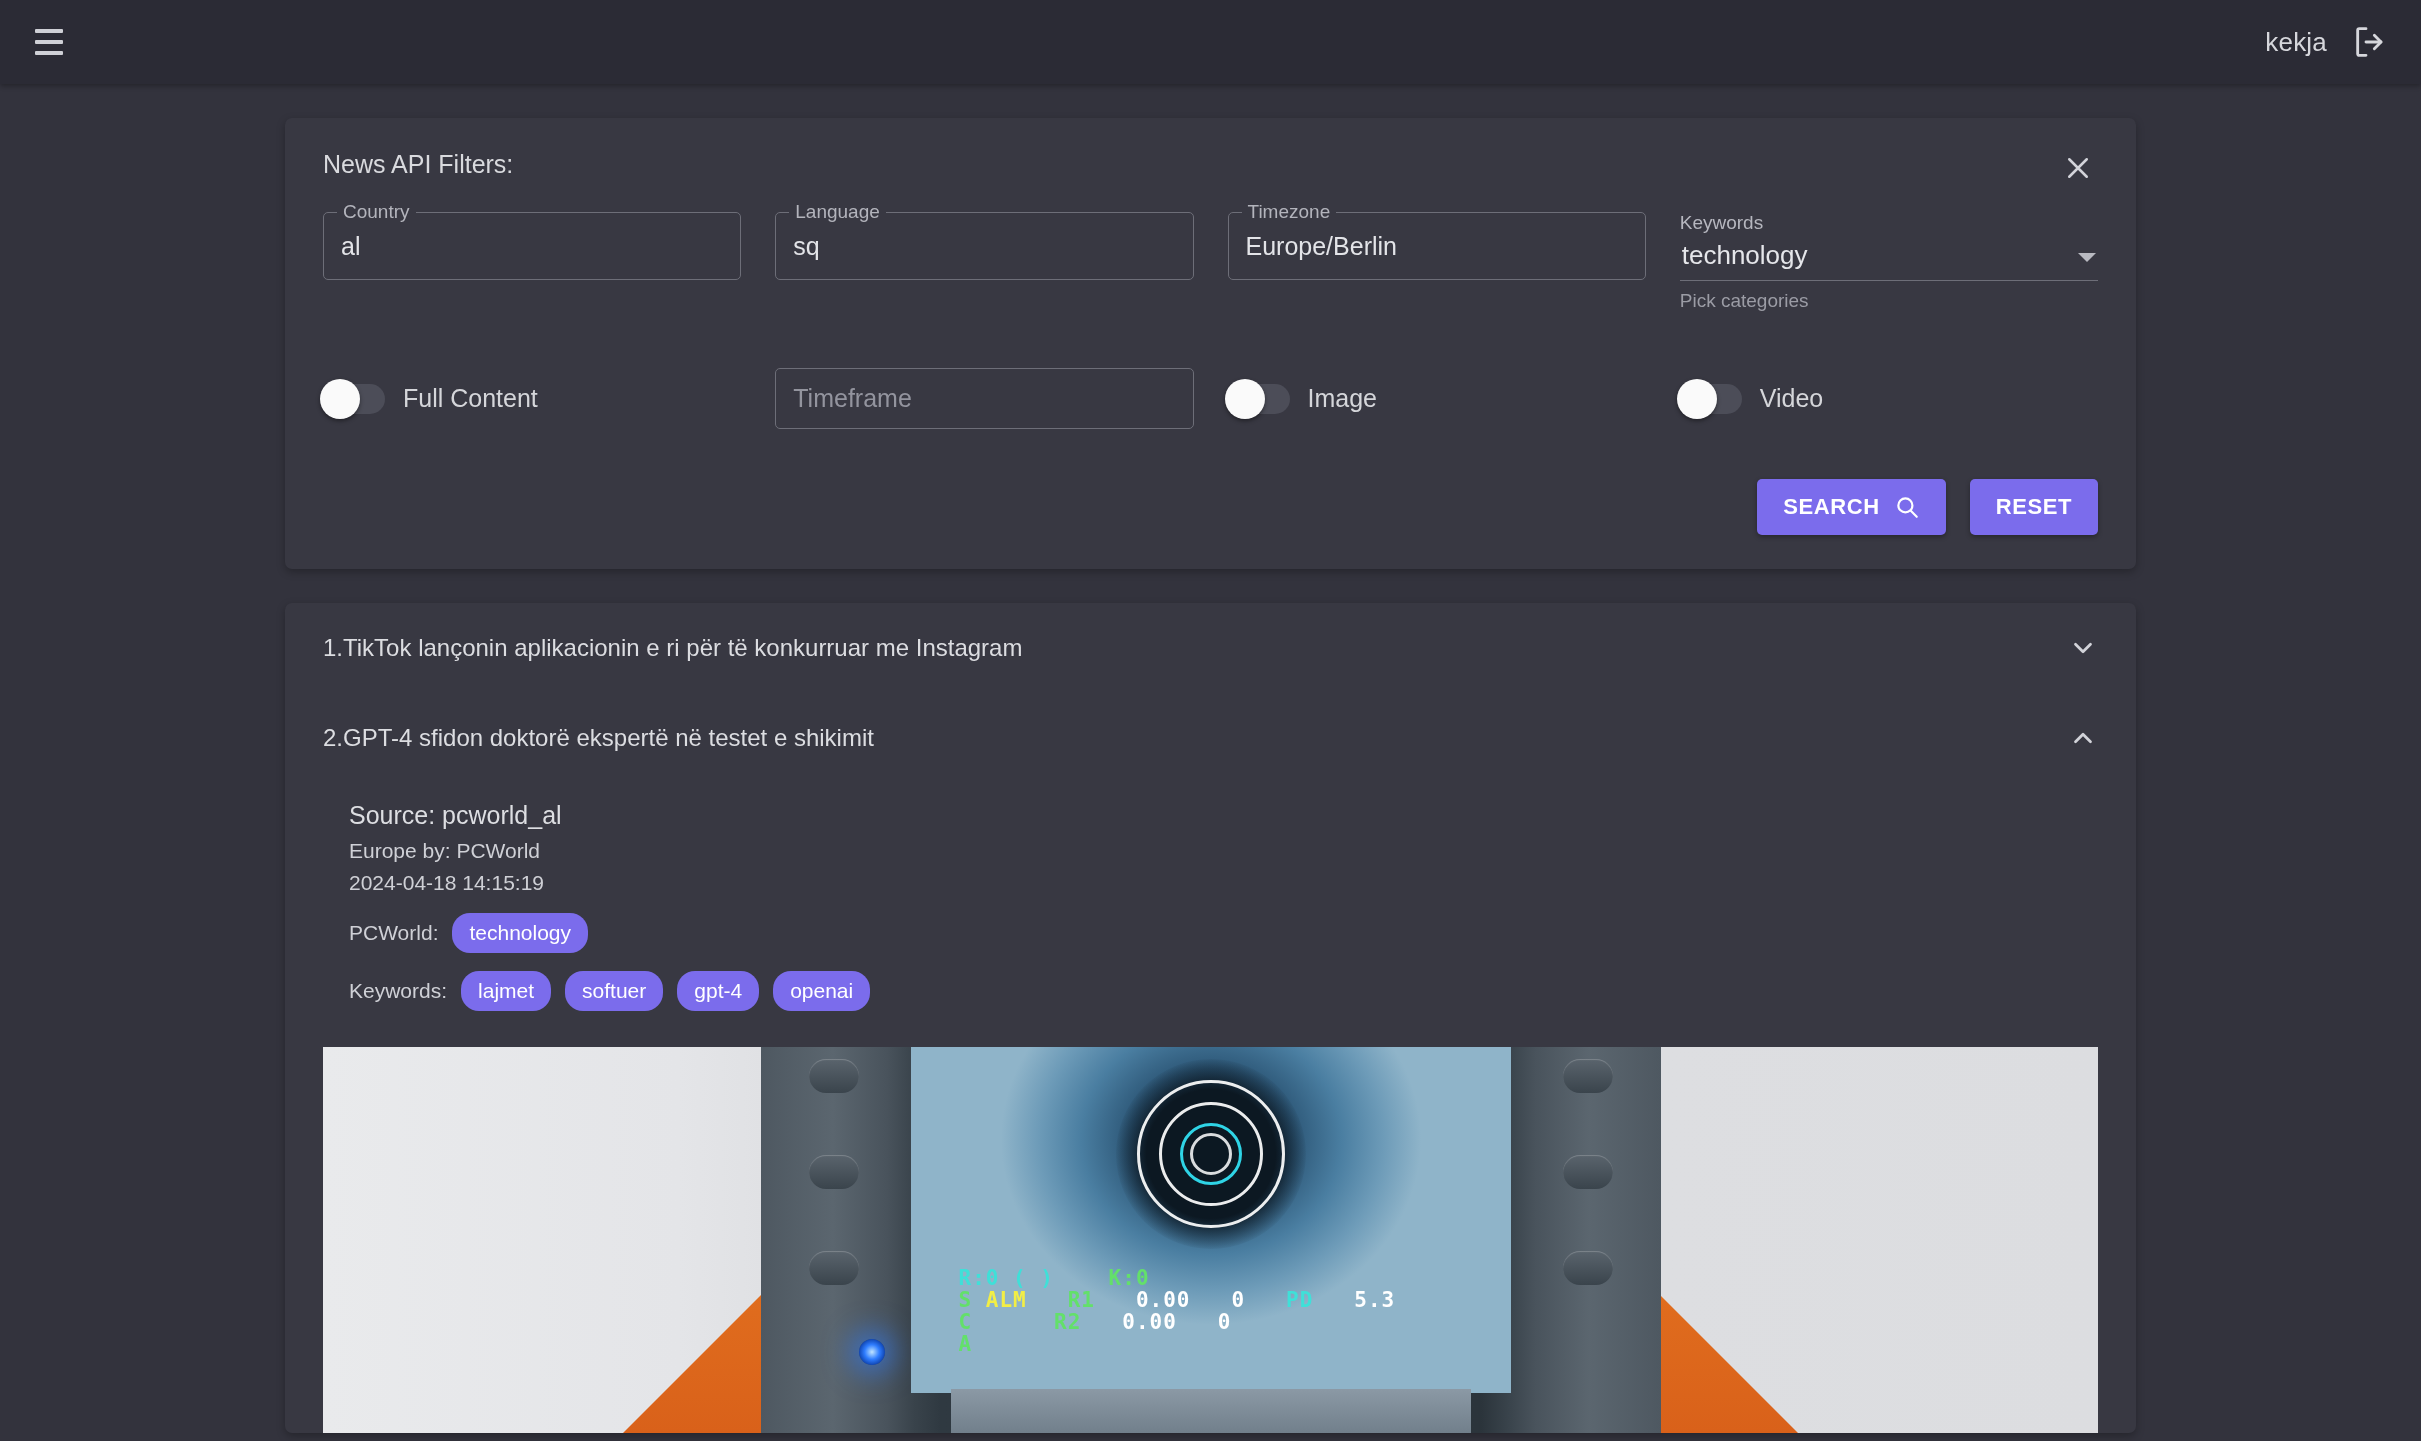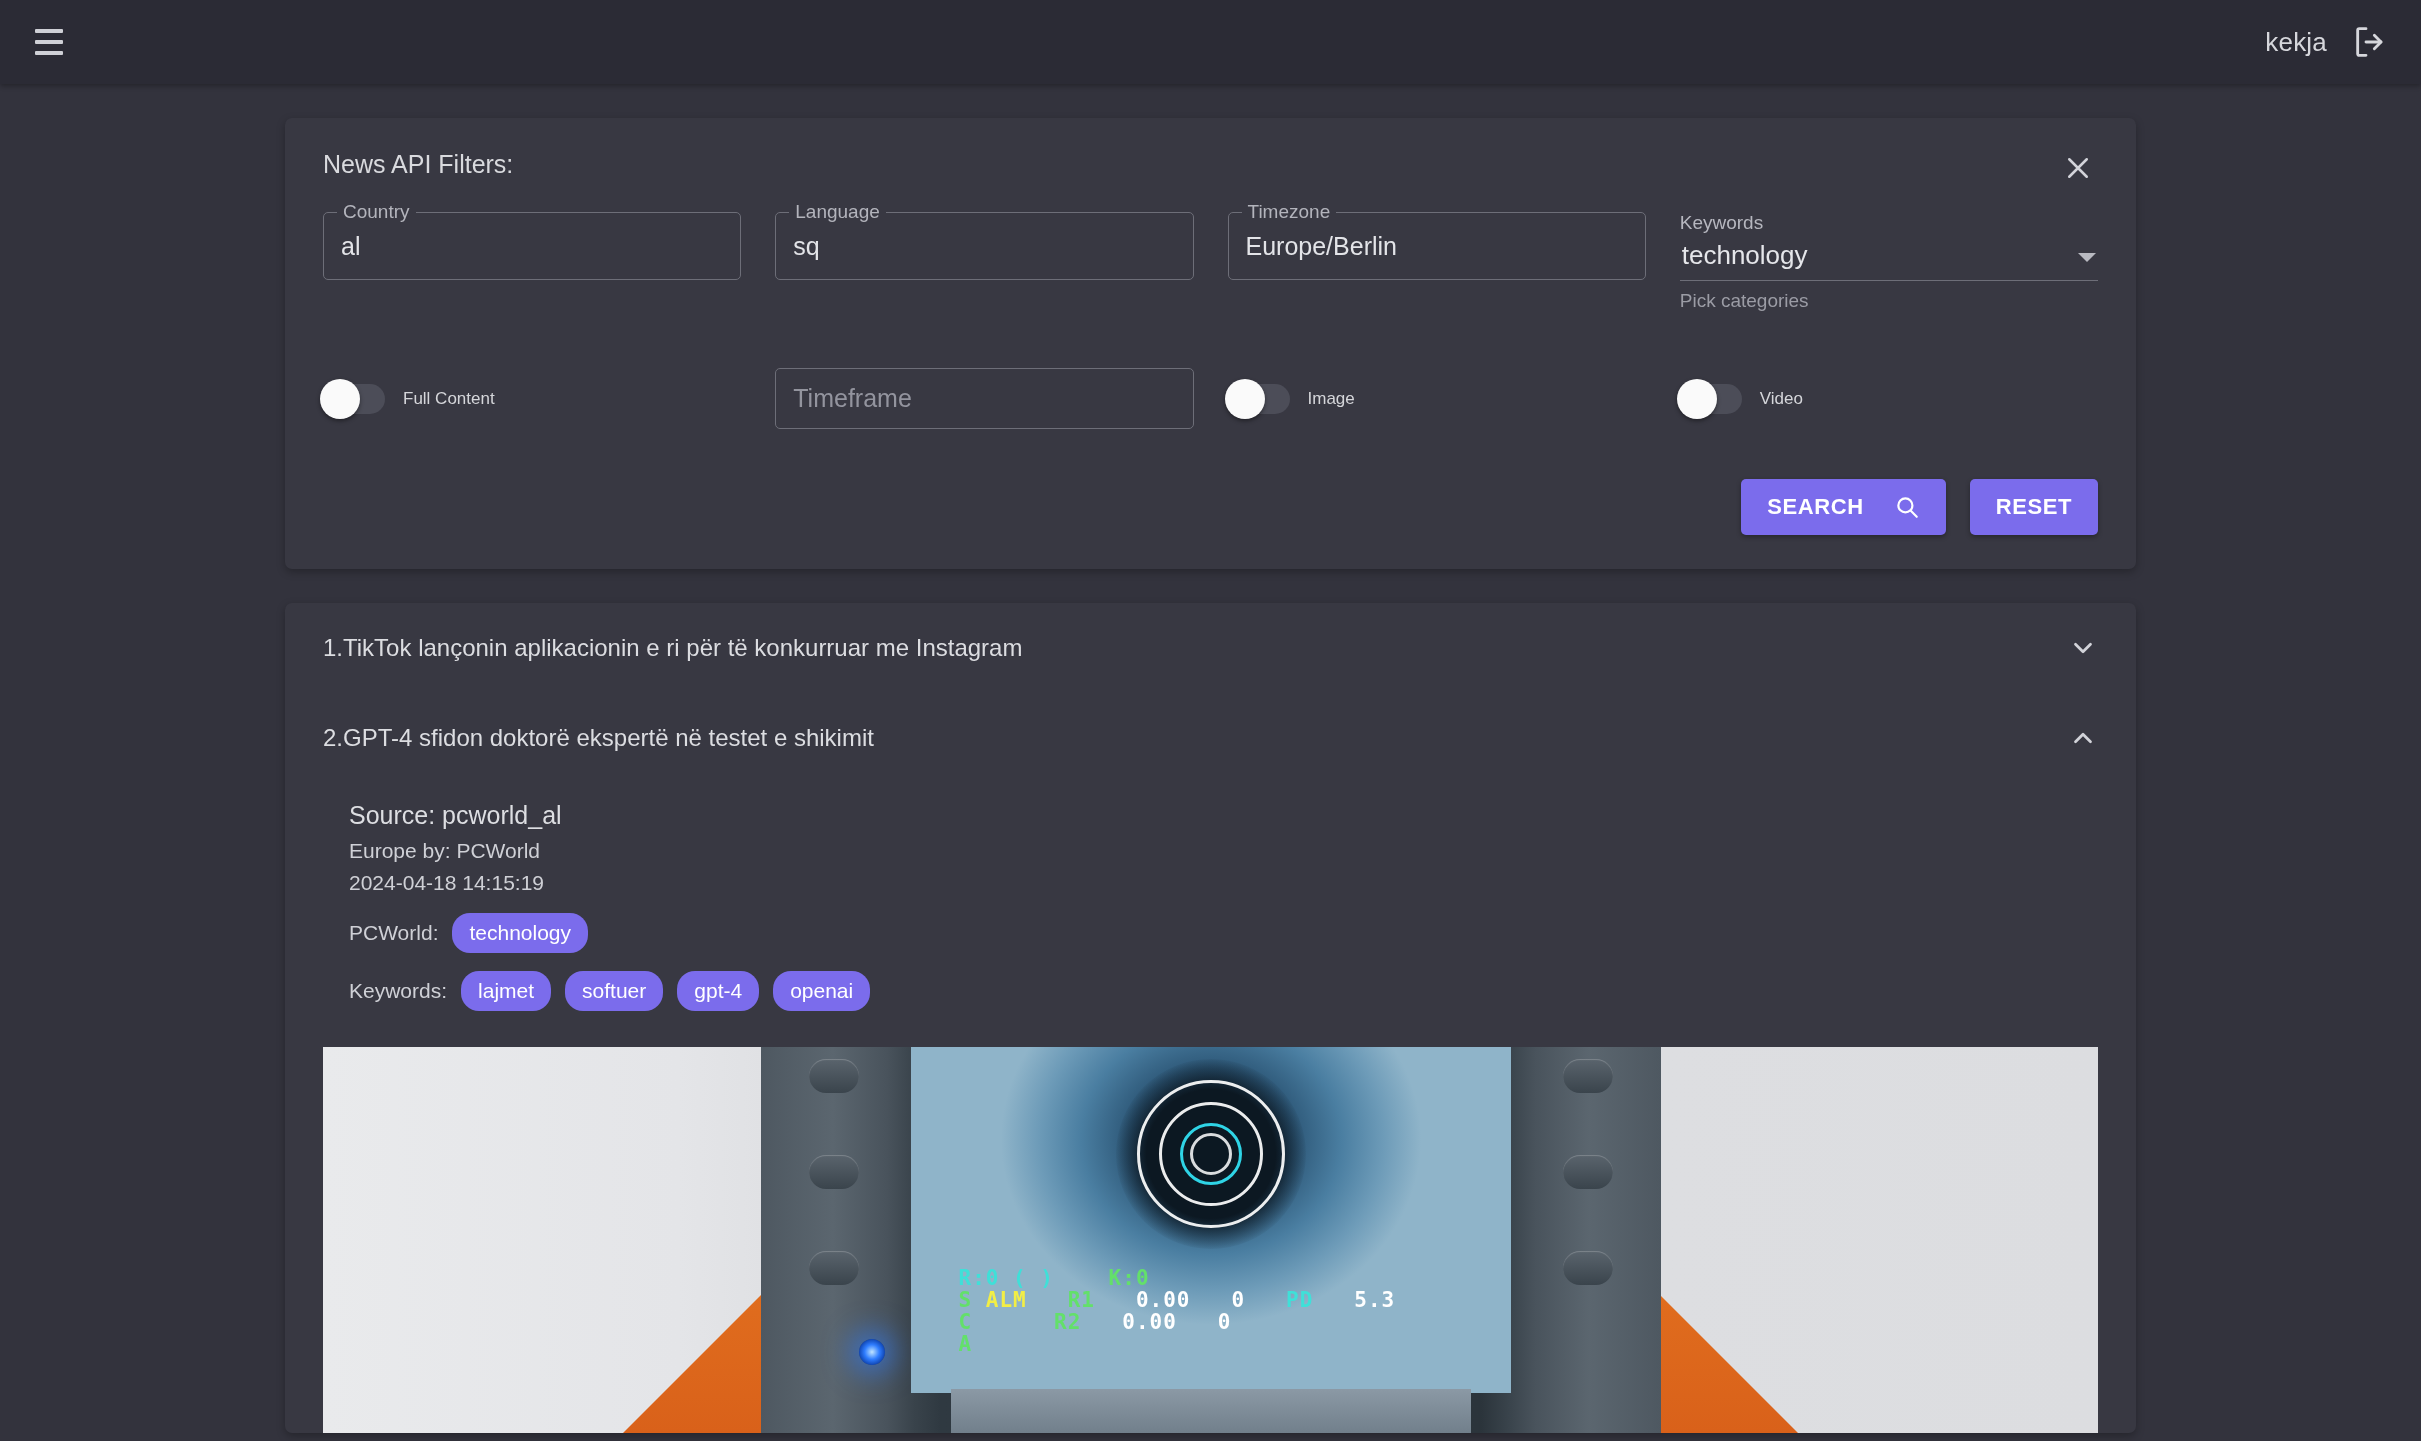--- a/index.html
+++ b/index.html
@@ -106,40 +106,40 @@
   .switch {
     width: 62px; height: 30px; border-radius: 15px;
     background: #4c4d58; position: relative; cursor: pointer;
     margin-right: 18px; flex: none;
   }
   .switch .knob {
     position: absolute; left: -3px; top: -5px;
     width: 40px; height: 40px; border-radius: 50%;
     background: #fafafa; box-shadow: 0 2px 4px rgba(0,0,0,.4);
   }
-  .switch-label { color: #d5d6da; font-size: 17px; }
+  .switch-label { color: #d5d6da; font-size: 25px; }
 
   .timeframe-wrap { flex: 1 1 0; }
   .timeframe-box {
     height: 61px; border: 1px solid #6d6e78; border-radius: 5px;
     display: flex; align-items: center; padding: 0 17px;
   }
   .timeframe-box .ph { color: #93949e; font-size: 25px; }
 
   
   .actions {
     display: flex; justify-content: flex-end; gap: 24px;
     margin-top: 50px; padding-right: 2px;
   }
   .btn {
     background: #7b6cec; color: #fff;
     border: none; border-radius: 5px;
     font-size: 22px; font-weight: bold; letter-spacing: .6px;
     padding: 0 26px; height: 56px;
-    display: flex; align-items: center; gap: 30px;
+    display: flex; align-items: center; gap: 14px;
     cursor: pointer; box-shadow: 0 2px 5px rgba(0,0,0,.32);
     font-family: "Liberation Sans", sans-serif;
   }
   .btn .srch-icon { width: 26px; height: 26px; display:block; }
 
   
   .results-card { margin-top: 34px; padding: 0; }
   .acc-header {
     display: flex; align-items: center; justify-content: space-between;
     padding: 30px 38px 30px 38px; cursor: pointer;

